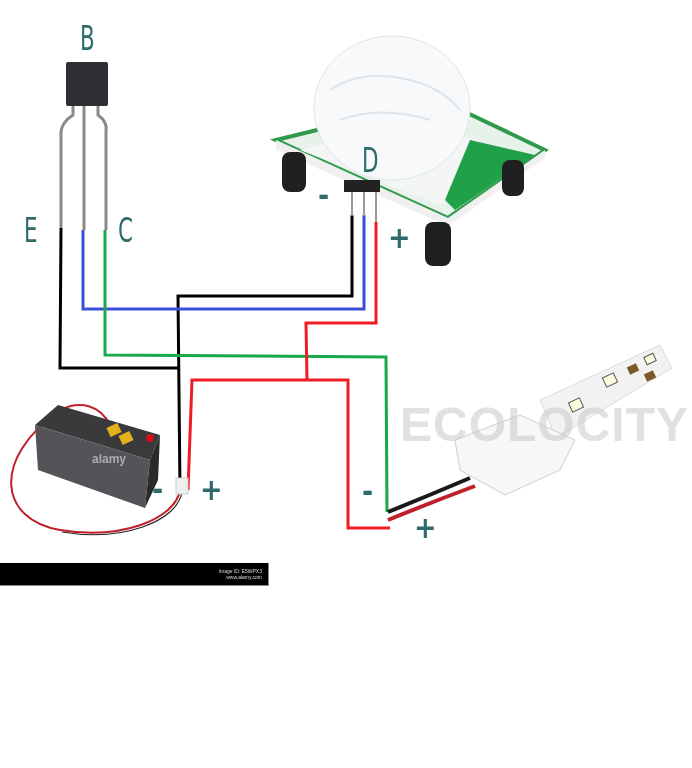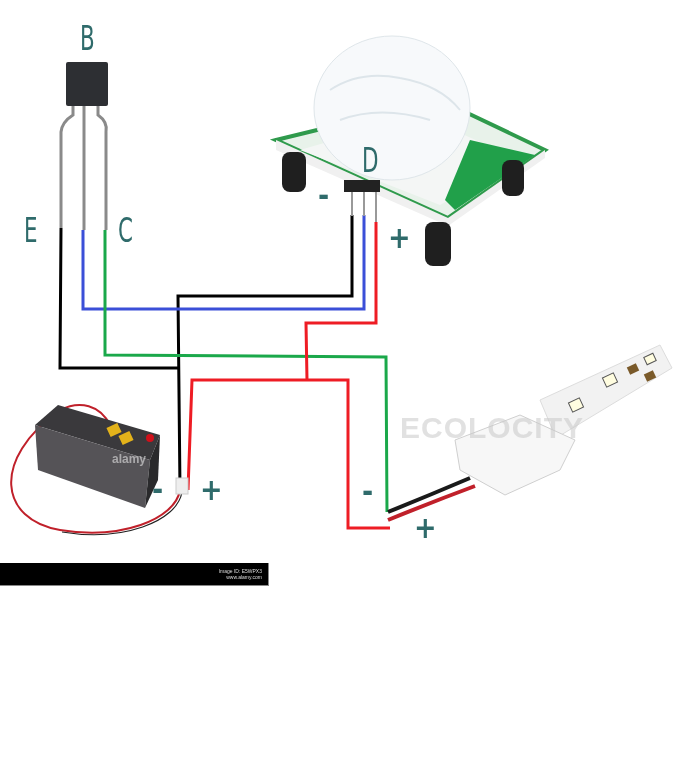--- a/index.html
+++ b/index.html
@@ -86,19 +86,19 @@
 <div class="lbl big" style="left:362px; top:140px;">D</div>
 <div class="lbl sign" style="left:318px; top:178px;">-</div>
 <div class="lbl sign" style="left:388px; top:220px;">+</div>
 
 <div class="lbl sign" style="left:152px; top:472px;">-</div>
 <div class="lbl sign" style="left:200px; top:472px;">+</div>
 
 <div class="lbl sign" style="left:362px; top:474px;">-</div>
 <div class="lbl sign" style="left:414px; top:510px;">+</div>
 
-<div class="watermark" style="left:112px; top:452px; font-size:12px; color:rgba(255,255,255,0.5);">alamy</div>
-<div class="watermark" style="left:400px; top:411px; font-size:30px; letter-spacing:1px;text-align:center;">ECOLOCITY</div>
+<div class="watermark" style="left:92px; top:452px; font-size:12px; color:rgba(255,255,255,0.5);">alamy</div>
+<div class="watermark" style="left:400px; top:397px; font-size:48px; letter-spacing:1px;text-align:center;">ECOLOCITY</div>
 
 <div class="footer-bar">
   <div class="footer-text" style="top:5px;">Image ID: E5WPX3</div>
   <div class="footer-text" style="top:11px;">www.alamy.com</div>
 </div>
 
 </body></html>

